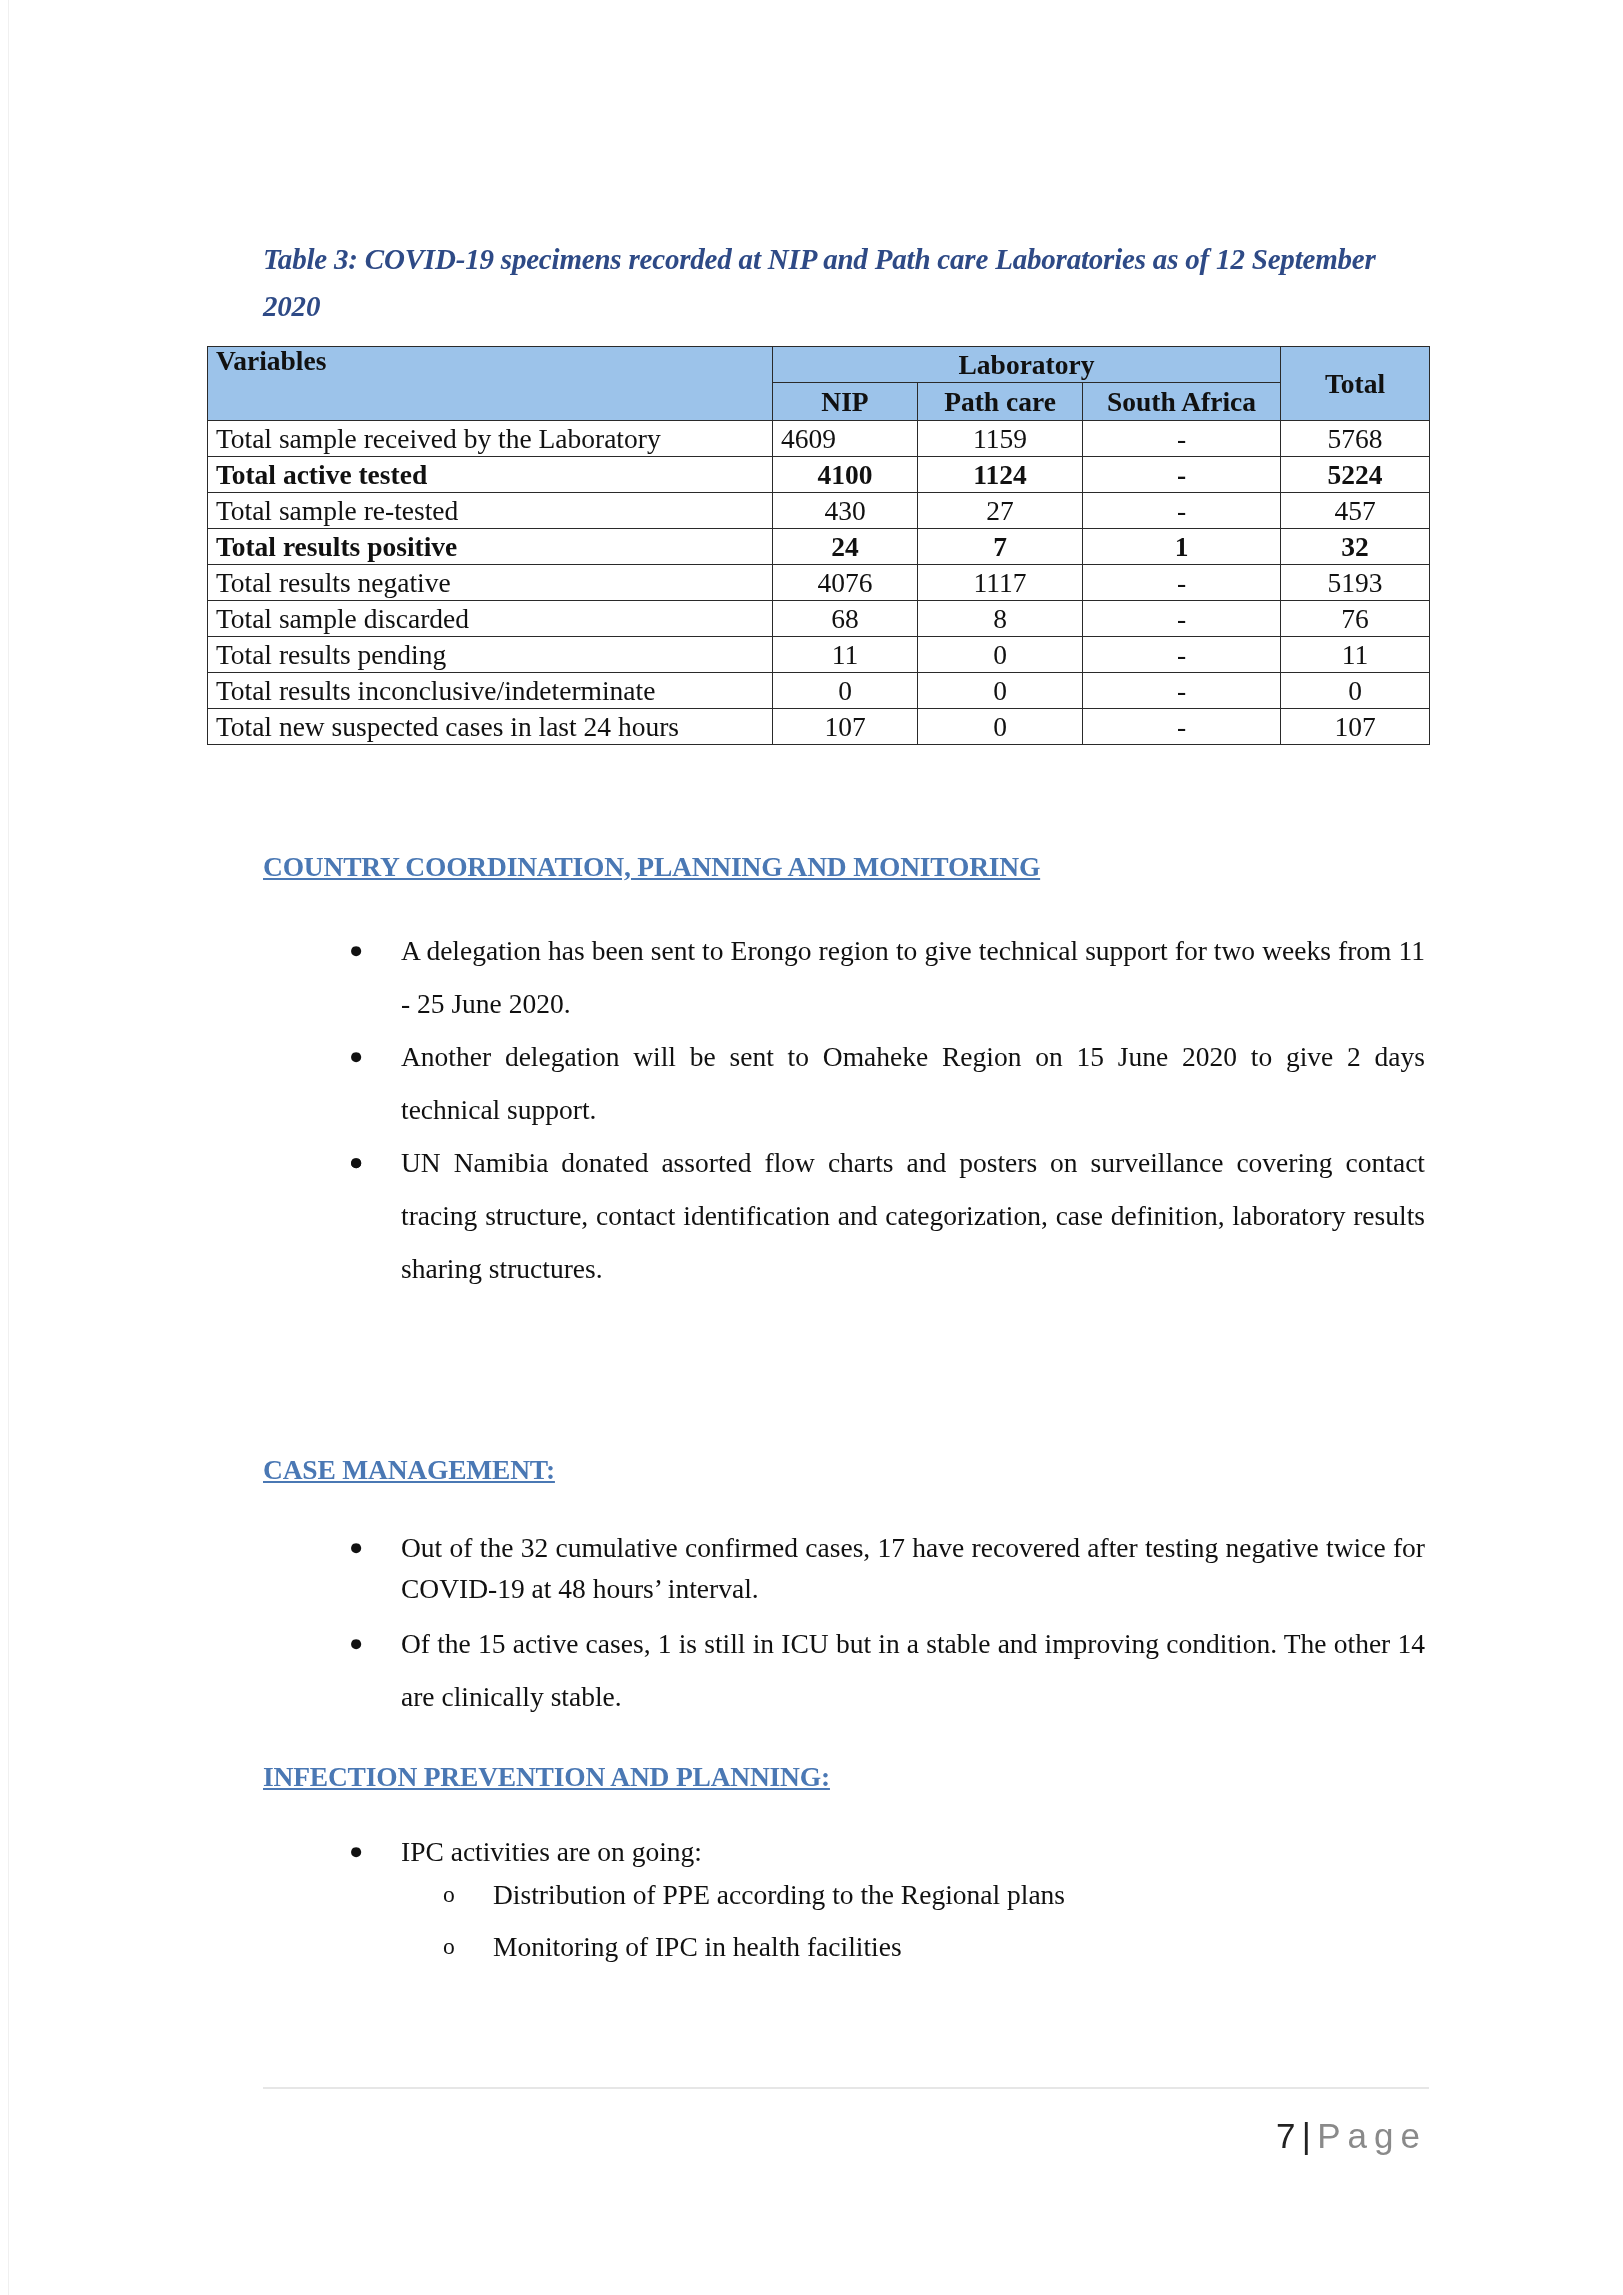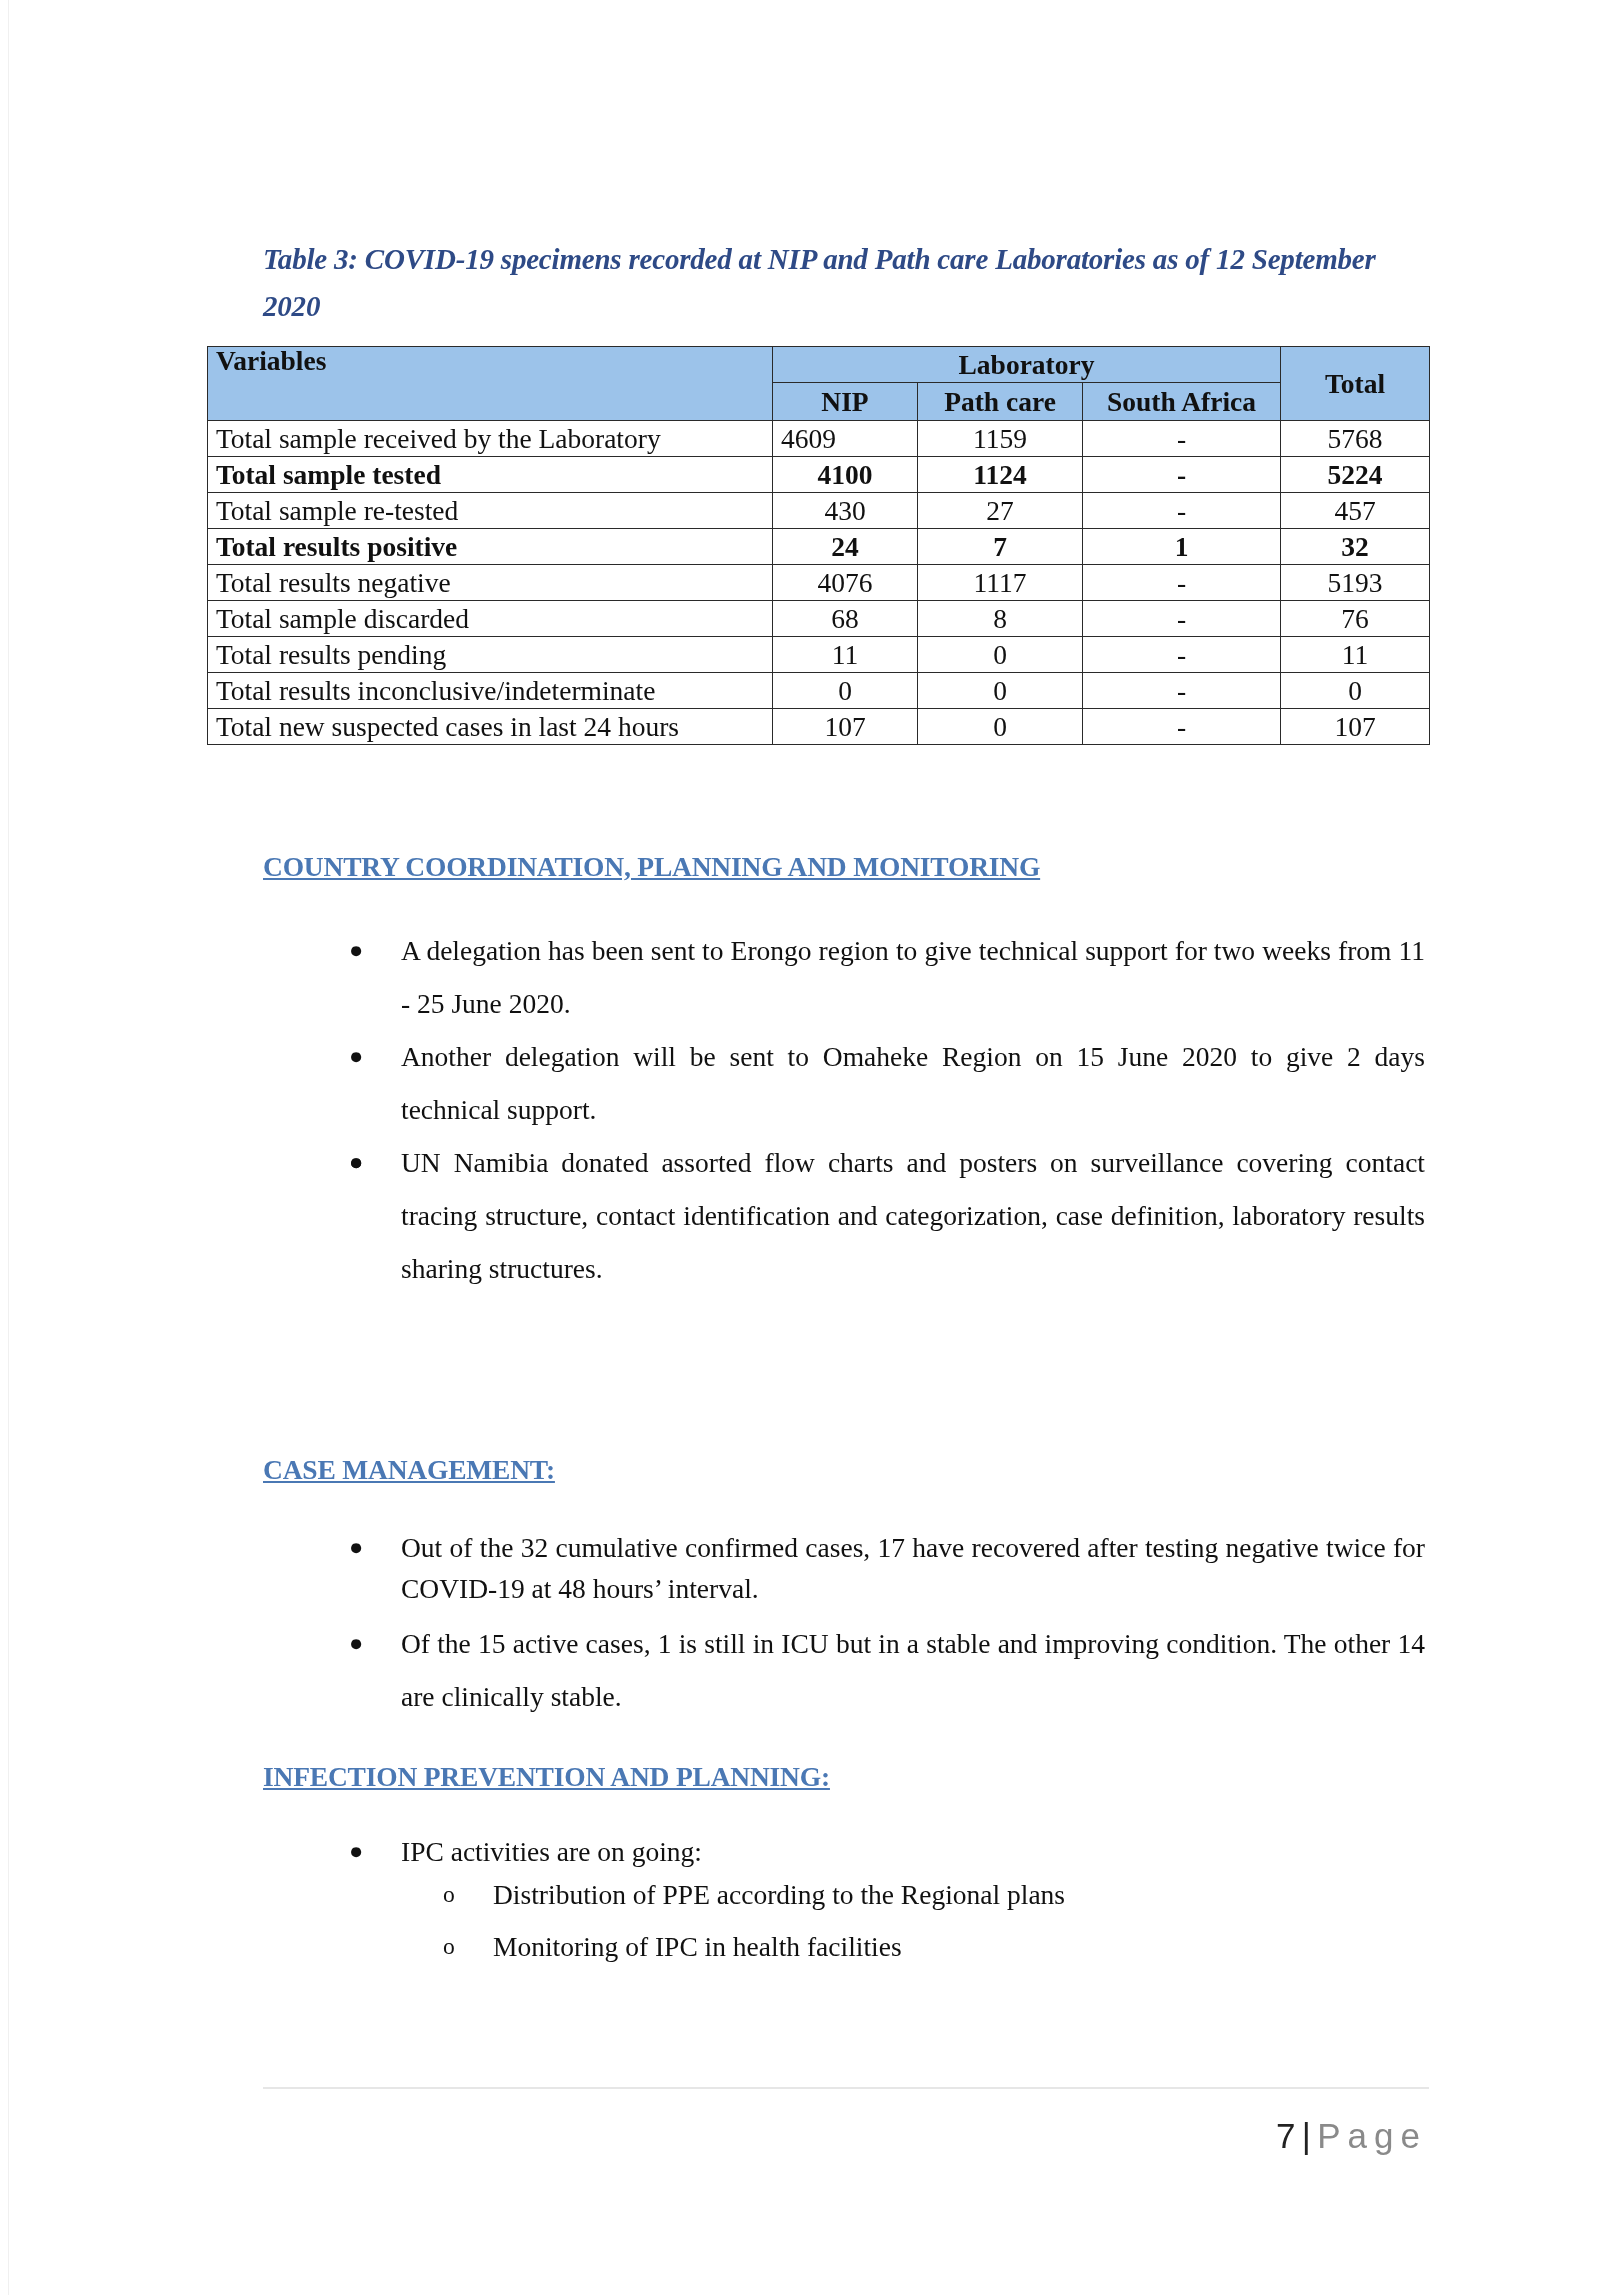--- a/index.html
+++ b/index.html
@@ -74,21 +74,21 @@
   </thead>
   <tbody>
     <tr>
       <td class="label">Total sample received by the Laboratory</td>
       <td class="num" style="text-align:left">4609</td>
       <td class="num">1159</td>
       <td class="num">-</td>
       <td class="num">5768</td>
     </tr>
     <tr class="bold">
-      <td class="label">Total sample tested</td>
+      <td class="label">Total active tested</td>
       <td class="num">4100</td>
       <td class="num">1124</td>
       <td class="num">-</td>
       <td class="num">5224</td>
     </tr>
     <tr>
       <td class="label">Total sample re-tested</td>
       <td class="num">430</td>
       <td class="num">27</td>
       <td class="num">-</td>

